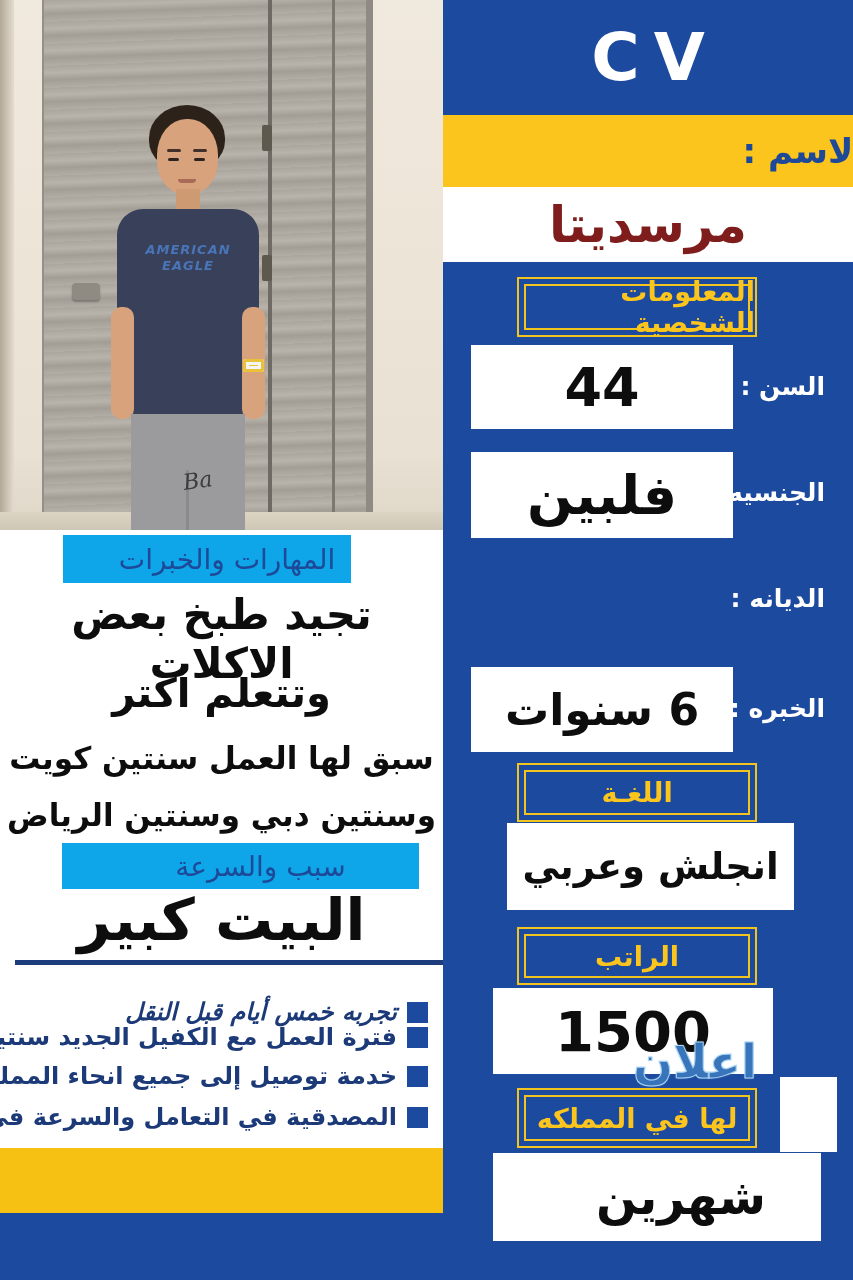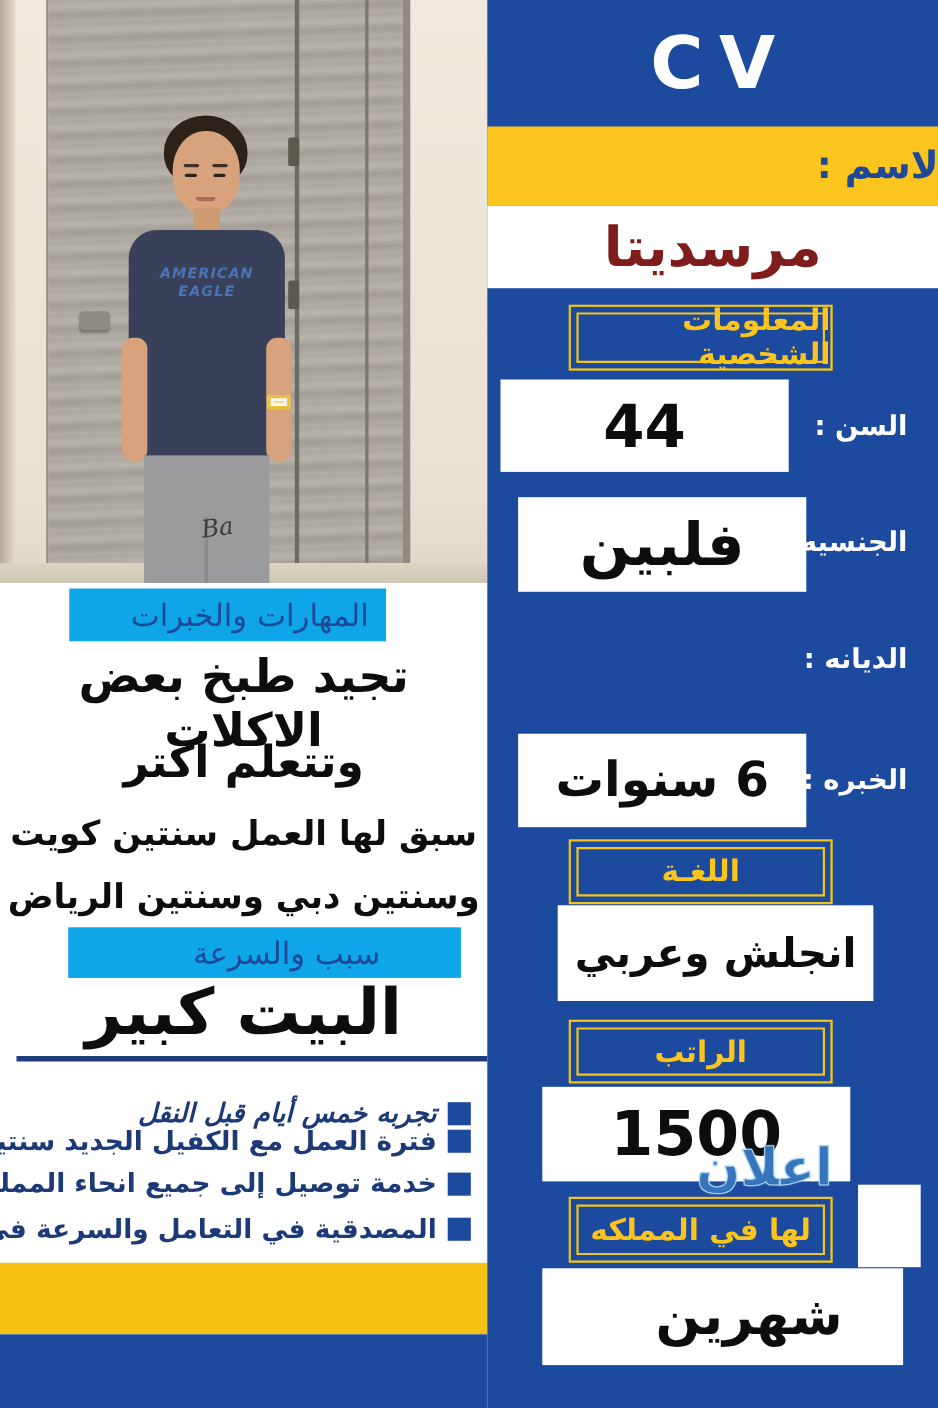--- a/index.html
+++ b/index.html
@@ -25,21 +25,21 @@
     box-shadow: inset 0 0 0 5px #1c4a9e, inset 0 0 0 7px #f2c41d;
     display:flex; align-items:center; justify-content:center;
     color:#fcc51d; font-size:27px; font-weight:bold; }
   .sec-personal { top:277px; }
   .sec-lang    { top:763px; height:55px; }
   .sec-salary  { top:927px; height:54px; }
   .sec-kingdom { top:1088px; height:56px; }
 
   .value-box { position:absolute; background:#ffffff; display:flex; align-items:center; justify-content:center;
     color:#0d0d0d; font-weight:bold; }
-  .vb-age    { top:345px; left:12px; width:262px; height:84px; font-size:54px; }
+  .vb-age    { top:345px; left:28px; width:262px; height:84px; font-size:54px; }
   .vb-nat    { top:452px; left:28px; width:262px; height:86px; font-size:54px; }
   .vb-rel    { top:558px; left:28px; width:262px; height:85px; font-size:52px; }
   .vb-exp    { top:667px; left:28px; width:262px; height:85px; font-size:44px; }
   .vb-lang   { top:823px; left:64px; width:287px; height:87px; font-size:37px; }
   .vb-salary { top:988px; left:50px; width:280px; height:86px; font-size:56px; }
   .vb-months { top:1153px; left:50px; width:280px; height:88px; font-size:48px;padding-left:48px; }
 
   .field-label { position:absolute; right:28px; color:#ffffff; font-size:25px; font-weight:bold; }
   .fl-age { top:372px; }
   .fl-nat { top:478px; }

